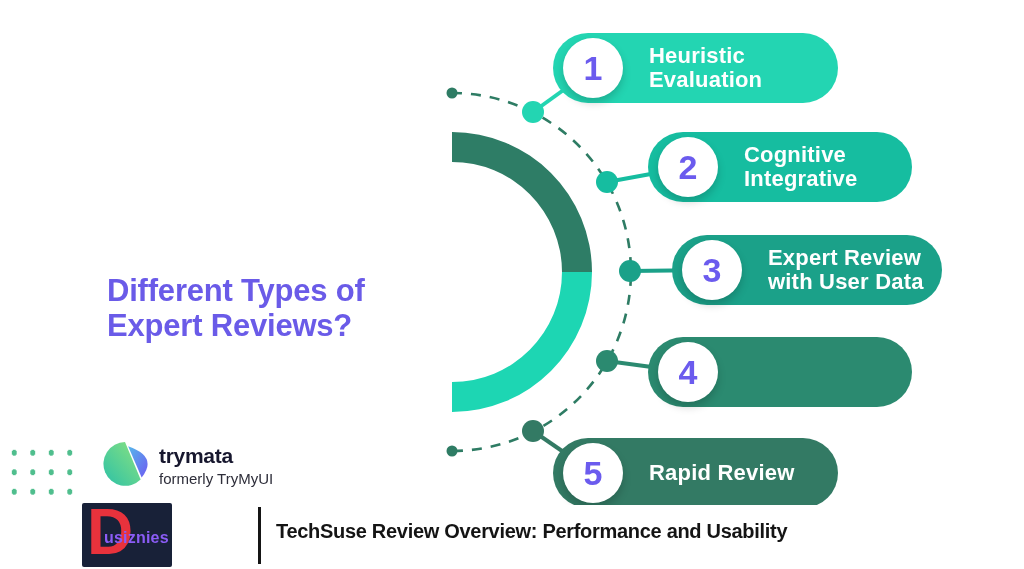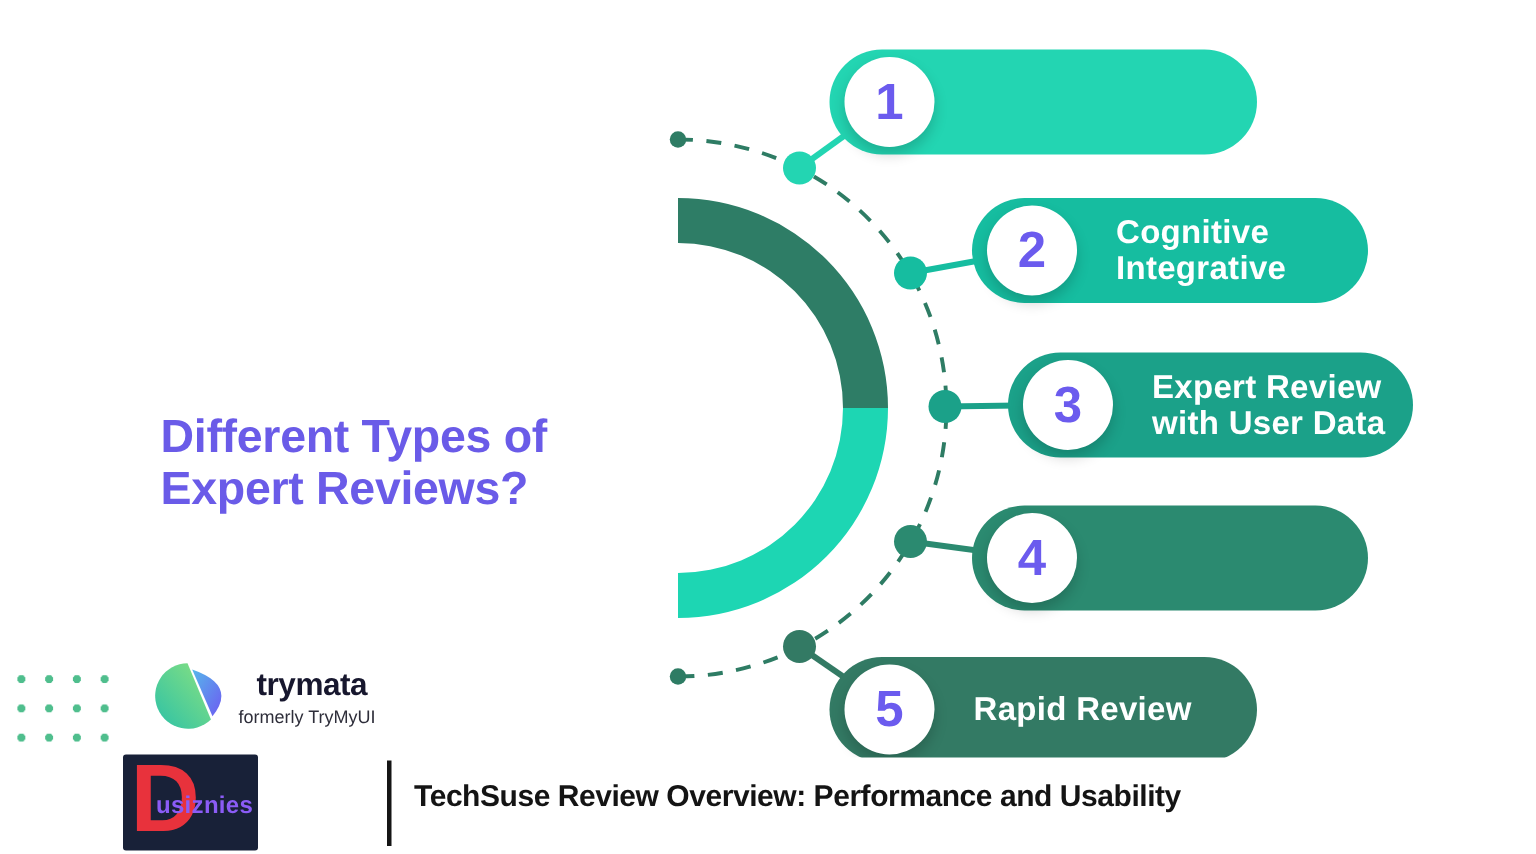--- a/index.html
+++ b/index.html
@@ -54,22 +54,22 @@
     position:absolute;left:2px;top:440px;width:74px;height:72px;z-index:2;
     background-image:radial-gradient(var(--dot_green) 2.6px, transparent 2.8px);
     background-size:18.5px 19.5px;background-position:3px 3px;
   }
 
   
   .trymata{position:absolute;left:100px;top:440px;z-index:3;display:flex;align-items:center;gap:9px;}
   .st-g1{stop-color:var(--leaf_green1);} .st-g2{stop-color:var(--leaf_green2);}
   .st-b1{stop-color:var(--leaf_blue1);} .st-b2{stop-color:var(--leaf_blue2);}
   .trymata-text{display:flex;flex-direction:column;}
-  .trymata-name{font-size:21px;font-weight:bold;color:var(--trymata_dark);letter-spacing:-0.3px;margin-left:12px;}
-  .trymata-tagline{font-size:12px;color:#2e2e3a;margin-top:2px;}
+  .trymata-name{font-size:21px;font-weight:bold;color:var(--trymata_dark);letter-spacing:-0.3px;}
+  .trymata-tagline{font-size:15px;color:#2e2e3a;margin-top:2px;}
 
   
   .footer-bar{position:absolute;left:0;top:505px;width:1024px;height:64px;background:#fff;z-index:4;}
   .dlogo{
     position:absolute;left:82px;top:503px;width:90px;height:64px;z-index:5;
     background:var(--logo_navy);overflow:hidden;border-radius:2px;
   }
   .dlogo-d{
     position:absolute;left:5px;top:-8px;
     font-size:64px;font-weight:bold;color:var(--logo_red);
@@ -105,20 +105,22 @@
   <circle class="f-n5" cx="533" cy="431" r="11"></circle>
 </svg>
 
 <div class="main-title">Different Types of
 Expert Reviews?</div>
 
 <div class="pill p1">
   <div class="pill-circle">
     <span class="pill-num">1</span>
   </div>
+  <div class="pill-label">Heuristic
+Evaluation</div>
 </div>
 <div class="pill p2">
   <div class="pill-circle">
     <span class="pill-num">2</span>
   </div>
   <div class="pill-label">Cognitive
 Integrative</div>
 </div>
 <div class="pill p3">
   <div class="pill-circle">

